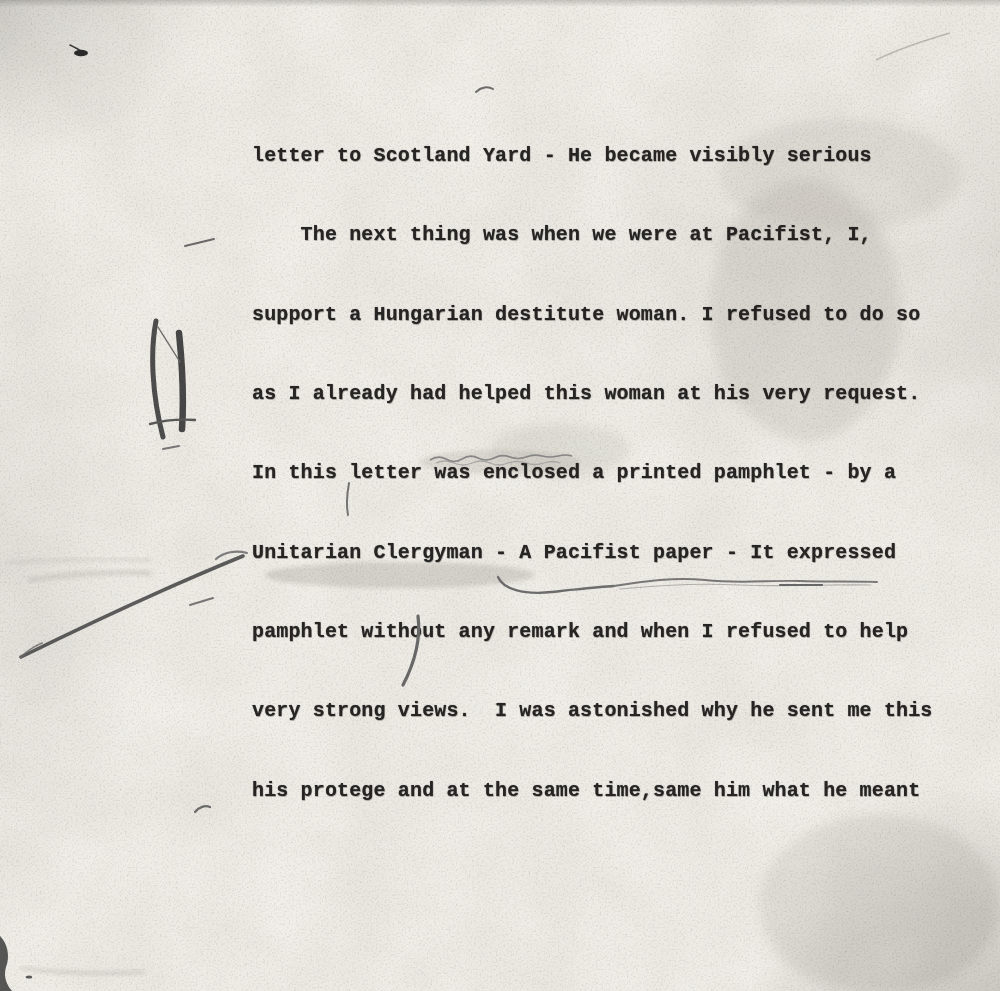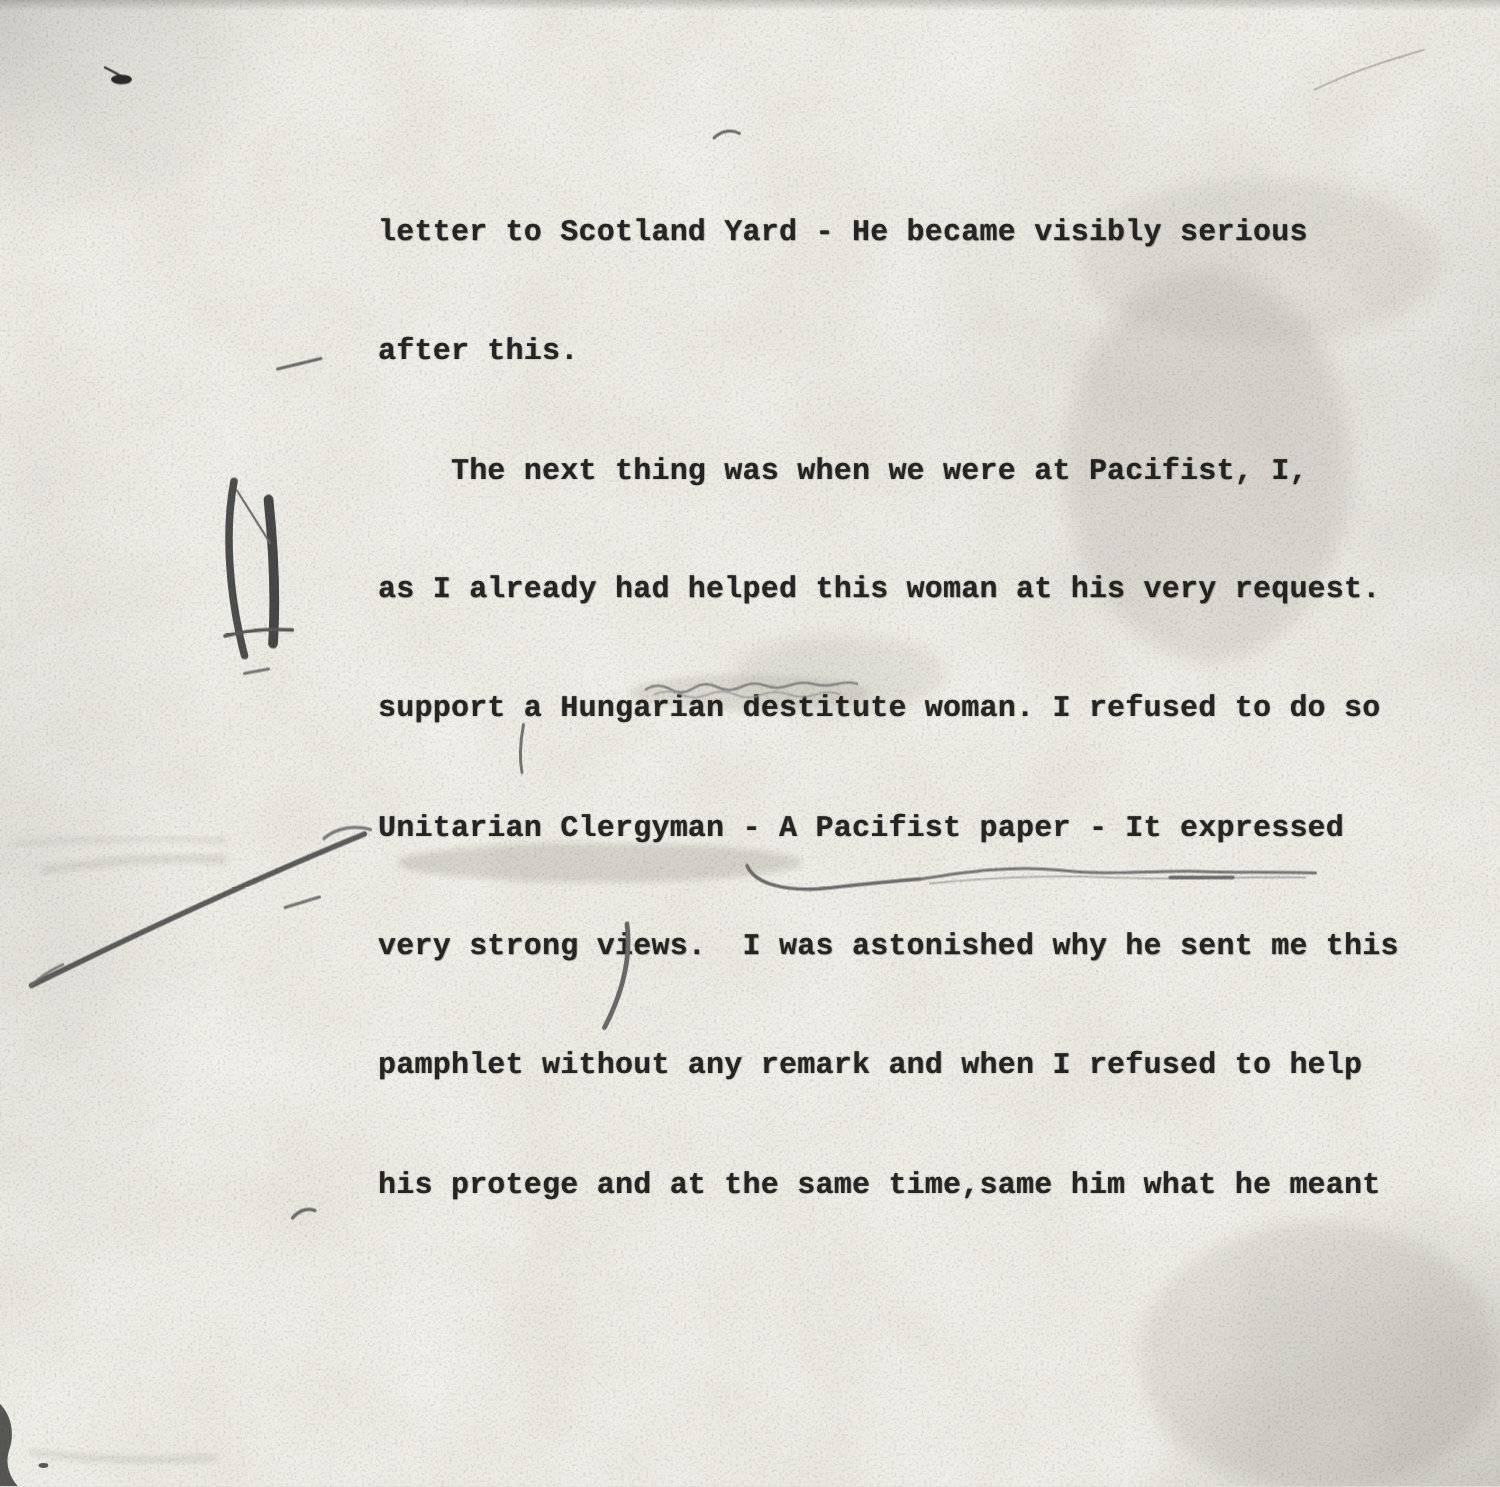--- a/index.html
+++ b/index.html
@@ -26,27 +26,27 @@
   .typed-line{height:26.45px;}
   .marks{position:absolute;left:0;top:0;pointer-events:none;}
 </style>
 </head>
 <body>
 
 <div class="page">
 
   <div class="text-block">
     <div class="typed-line">letter to Scotland Yard - He became visibly serious</div>
-    <div class="typed-line">after this.</div>
     <div class="typed-line">    The next thing was when we were at Pacifist, I,</div>
+    <div class="typed-line">support a Hungarian destitute woman. I refused to do so</div>
     <div class="typed-line">as I already had helped this woman at his very request.</div>
-    <div class="typed-line">support a Hungarian destitute woman. I refused to do so</div>
+    <div class="typed-line">In this letter was enclosed a printed pamphlet - by a</div>
     <div class="typed-line">Unitarian Clergyman - A Pacifist paper - It expressed</div>
+    <div class="typed-line">pamphlet without any remark and when I refused to help</div>
     <div class="typed-line">very strong views.  I was astonished why he sent me this</div>
-    <div class="typed-line">pamphlet without any remark and when I refused to help</div>
     <div class="typed-line">his protege and at the same time,same him what he meant</div>
     
     
     
     
     
     
     
     
     

